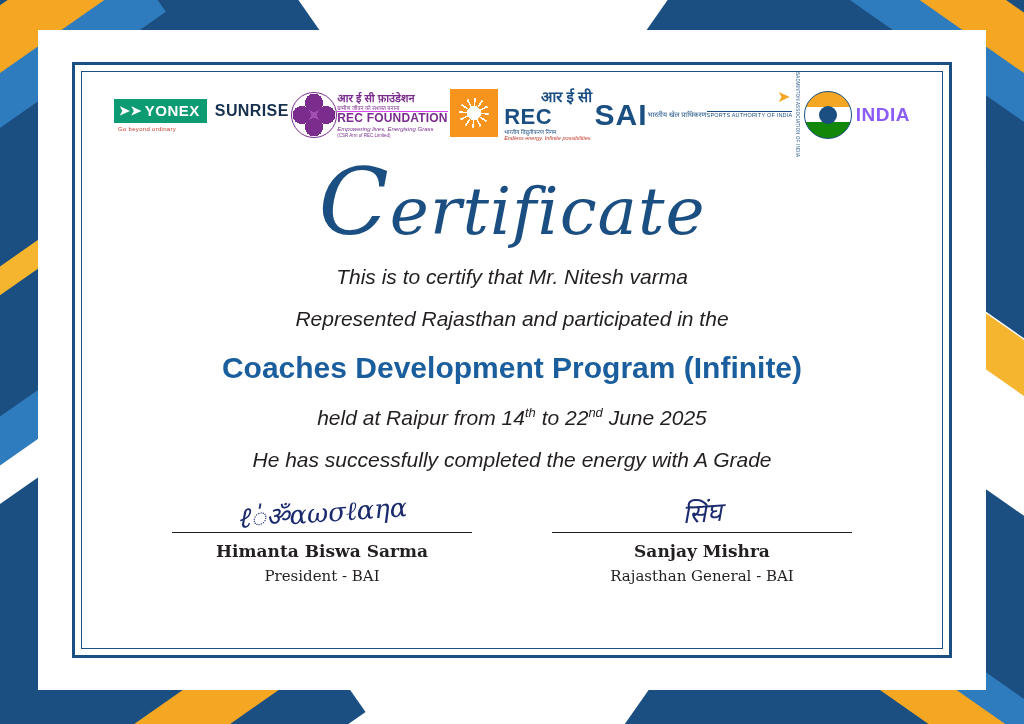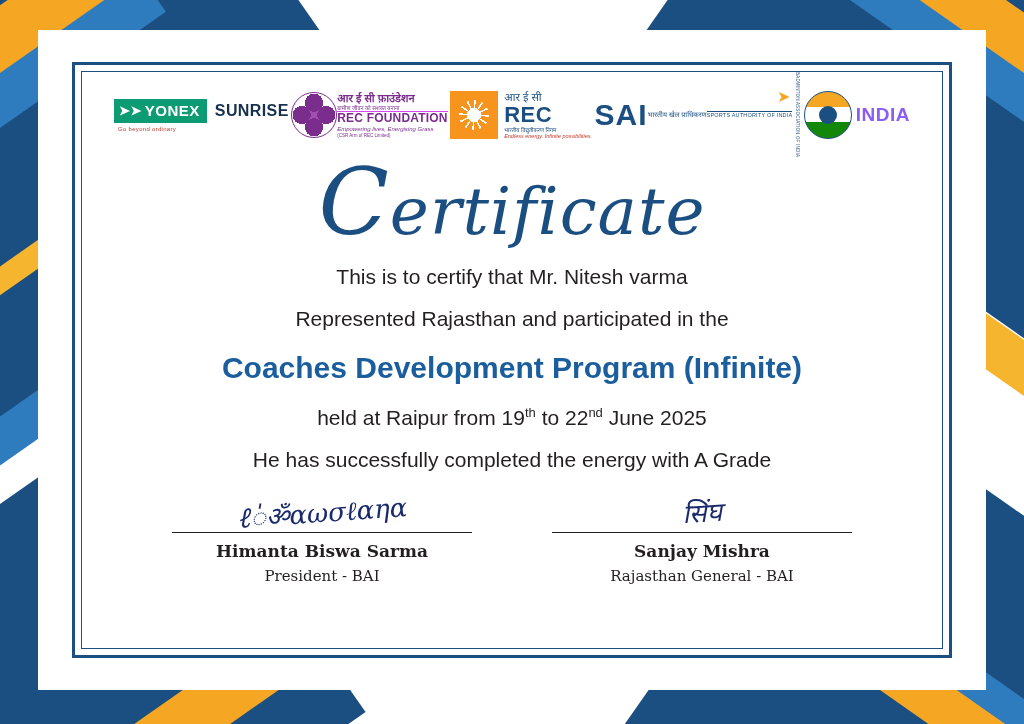--- a/index.html
+++ b/index.html
@@ -262,21 +262,21 @@
                      #ffffff 240deg 248deg, transparent 248deg 270deg,
                      #ffffff 270deg 278deg, transparent 278deg 300deg,
                      #ffffff 300deg 308deg, transparent 308deg 330deg,
                      #ffffff 330deg 338deg, transparent 338deg 360deg);
   }
   .rec-text {
     padding-left: 6px;
     line-height: 1.1;
     display: flex; flex-direction: column; justify-content: center;
   }
-  .rec-hi { color: #1b4f82; font-size: 11px; font-weight: normal; }
+  .rec-hi { color: #1b4f82; font-size: 15px; font-weight: bold; text-align: right; }
   .rec-name { color: #1b4f82; font-size: 22px; font-weight: bold; letter-spacing: 0.5px; }
   .rec-sub { color: #1b4f82; font-size: 5.5px; }
   .rec-tag { color: #c0392b; font-size: 5.5px; font-style: italic; }
 
   
   .logo-sai { text-align: center; line-height: 1.05; position: relative; }
   .sai-bird {
     position: absolute; top: -10px; right: 2px;
     color: #f5a623; font-size: 16px;
   }
@@ -322,20 +322,21 @@
   .title .cap {
     font-size: 92px;
     line-height: 0.9;
   }
 
   .line {
     margin-top: 20px;
     font-size: 21px;
     color: #231f20;
     text-align: center;
+    font-style: italic;
   }
   .line-2 { margin-top: 18px; }
   .program {
     margin-top: 20px;
     font-size: 30px;
     font-weight: bold;
     color: #1b5e9e;
     text-align: center;
   }
   .line-3 { margin-top: 20px; }
@@ -472,21 +473,21 @@
       <span>This is to certify that Mr. </span><span>Nitesh varma</span>
     </div>
 
     <div class="line line-2">
       <span>Represented </span><span>Rajasthan</span><span> and participated in the</span>
     </div>
 
     <div class="program">Coaches Development Program (Infinite)</div>
 
     <div class="line line-3">
-      <span>held at Raipur from 19</span><sup>th</sup><span> to 22</span><sup>nd</sup><span> June 2025</span>
+      <span>held at Raipur from 14</span><sup>th</sup><span> to 22</span><sup>nd</sup><span> June 2025</span>
     </div>
 
     <div class="line line-4">He has successfully completed the energy with A Grade</div>
 
     <div class="signatures">
 
       <div class="sig-block">
         <div class="sig-mark">ℓ॑ॐαωσℓαηα</div>
         <div class="sig-rule"></div>
         <div class="sig-name">Himanta Biswa Sarma</div>

